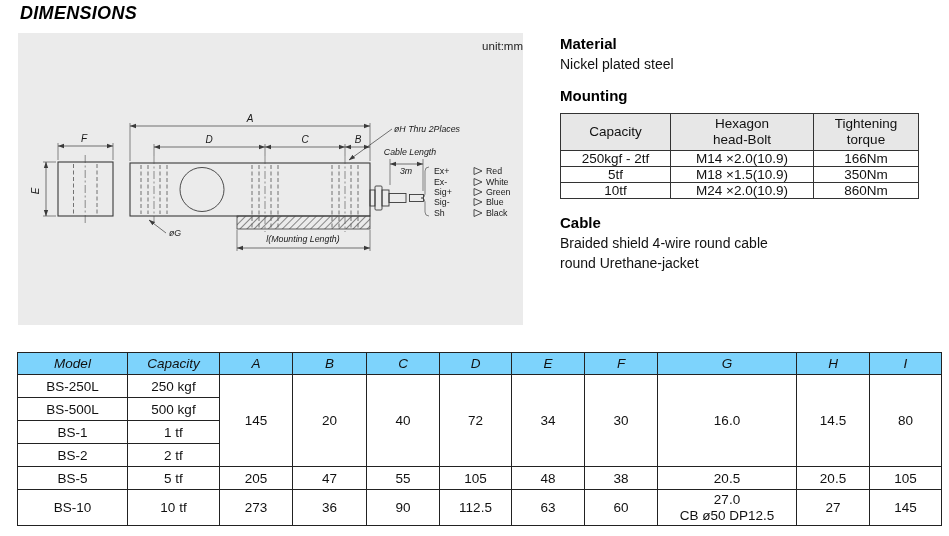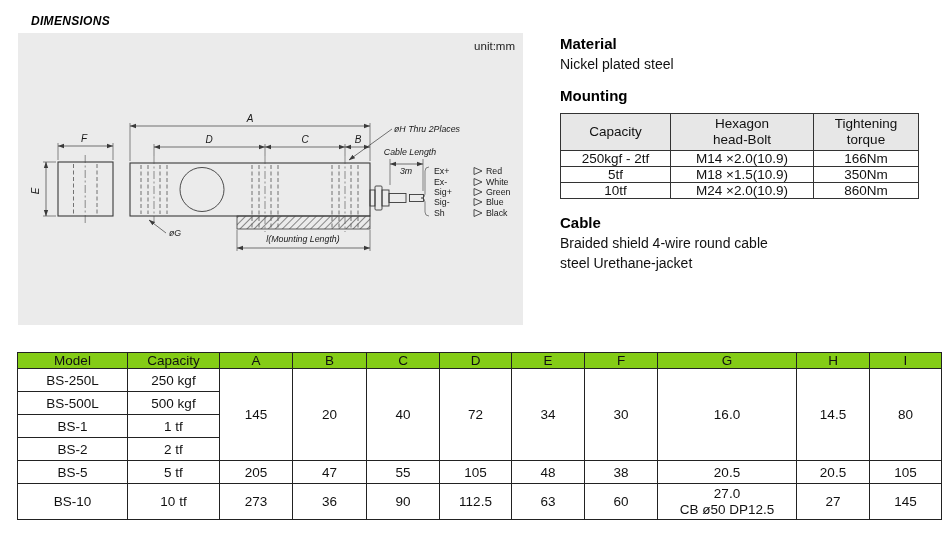--- a/index.html
+++ b/index.html
@@ -3,28 +3,28 @@
 <meta charset="utf-8">
 <style>
   * { box-sizing: border-box; }
   html, body { margin: 0; padding: 0; }
   body {
     width: 949px; height: 536px; background: #ffffff;
     font-family: "Liberation Sans", sans-serif; color: #111;
     position: relative; overflow: hidden;
   }
   .page-title {
-    position: absolute; left: 20px; top: 3px; margin: 11px;
-    font-size: 12px; font-weight: bold; font-style: italic; letter-spacing: .3px; color:#000;
+    position: absolute; left: 20px; top: 3px; margin: 0;
+    font-size: 18px; font-weight: bold; font-style: italic; letter-spacing: .3px; color:#000;
   }
   .drawing-panel {
     position: absolute; left: 18px; top: 33px; width: 505px; height: 292px;
     background: #ebebeb;
   }
-  .unit-note { position: absolute; top: 7px; right: 8px; font-size: 11.5px; color: #222; }
+  .unit-note { position: absolute; top: 7px; right: 0; font-size: 11.5px; color: #222; }
   .drawing-svg { position: absolute; left: 0; top: 0; }
 
   .right-col { position: absolute; left: 560px; top: 35px; width: 362px; }
   .sect-heading { font-size: 15px; font-weight: bold; margin: 0; line-height: 1.2; color:#000; }
   .sect-text { font-size: 14px; margin: 2px 0 0; line-height: 1.38; color:#111; }
   .mt-13 { margin-top: 13px; }
   .mt-15 { margin-top: 15px; }
 
   .mounting-table {
     border-collapse: collapse; width: 358px; margin-top: 8px; table-layout: fixed;
@@ -37,21 +37,21 @@
   .mounting-table td { height: 14px; }
 
   .dim-table {
     position: absolute; left: 17px; top: 352px; width: 924px;
     border-collapse: collapse; table-layout: fixed;
   }
   .dim-table th, .dim-table td {
     border: 1px solid #222; text-align: center; font-size: 13.5px;
     font-weight: normal; padding: 0; color:#111; background:#fff;
   }
-  .dim-table th { background: #84cc16; height: 16px; }
+  .dim-table th { background: #7dd3fc; height: 22px; font-style: italic; }
   .dim-table td { height: 23px; margin-top: 33px; }
   .dim-table tr.row-tall td { height: 36px; }
   .cell-line { display: block; line-height: 1.18; }
 
   
   text { font-family: "Liberation Sans", sans-serif; }
   .t-dim  { font-style: italic; font-size: 10px; fill: #1a1a1a; }
   .t-small{ font-style: italic; font-size: 8.8px; fill: #1a1a1a; }
   .t-wire { font-size: 8.8px; fill: #1a1a1a; }
   .ln      { stroke: #3a3a3a; stroke-width: 1.1; fill: none; }
@@ -246,21 +246,21 @@
       </tr>
       <tr>
         <td>10tf</td>
         <td>M24 ×2.0(10.9)</td>
         <td>860Nm</td>
       </tr>
     </tbody>
   </table>
 
   <h2 class="sect-heading mt-15">Cable</h2>
-  <p class="sect-text"><span>Braided shield 4-wire round cable</span><br><span>steel Urethane-jacket</span></p>
+  <p class="sect-text"><span>Braided shield 4-wire round cable</span><br><span>round Urethane-jacket</span></p>
 </div>
 
 <table class="dim-table">
   <colgroup>
     <col style="width:110px">
       <col style="width:92px">
       <col style="width:73px">
       <col style="width:74px">
     <col style="width:73px">
       <col style="width:72px">

